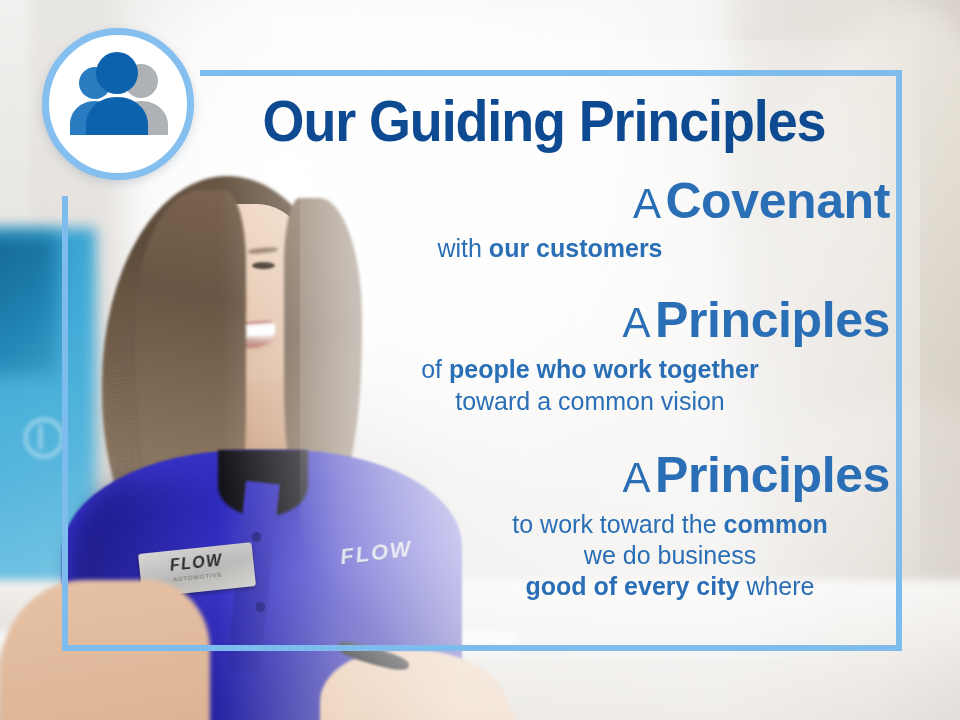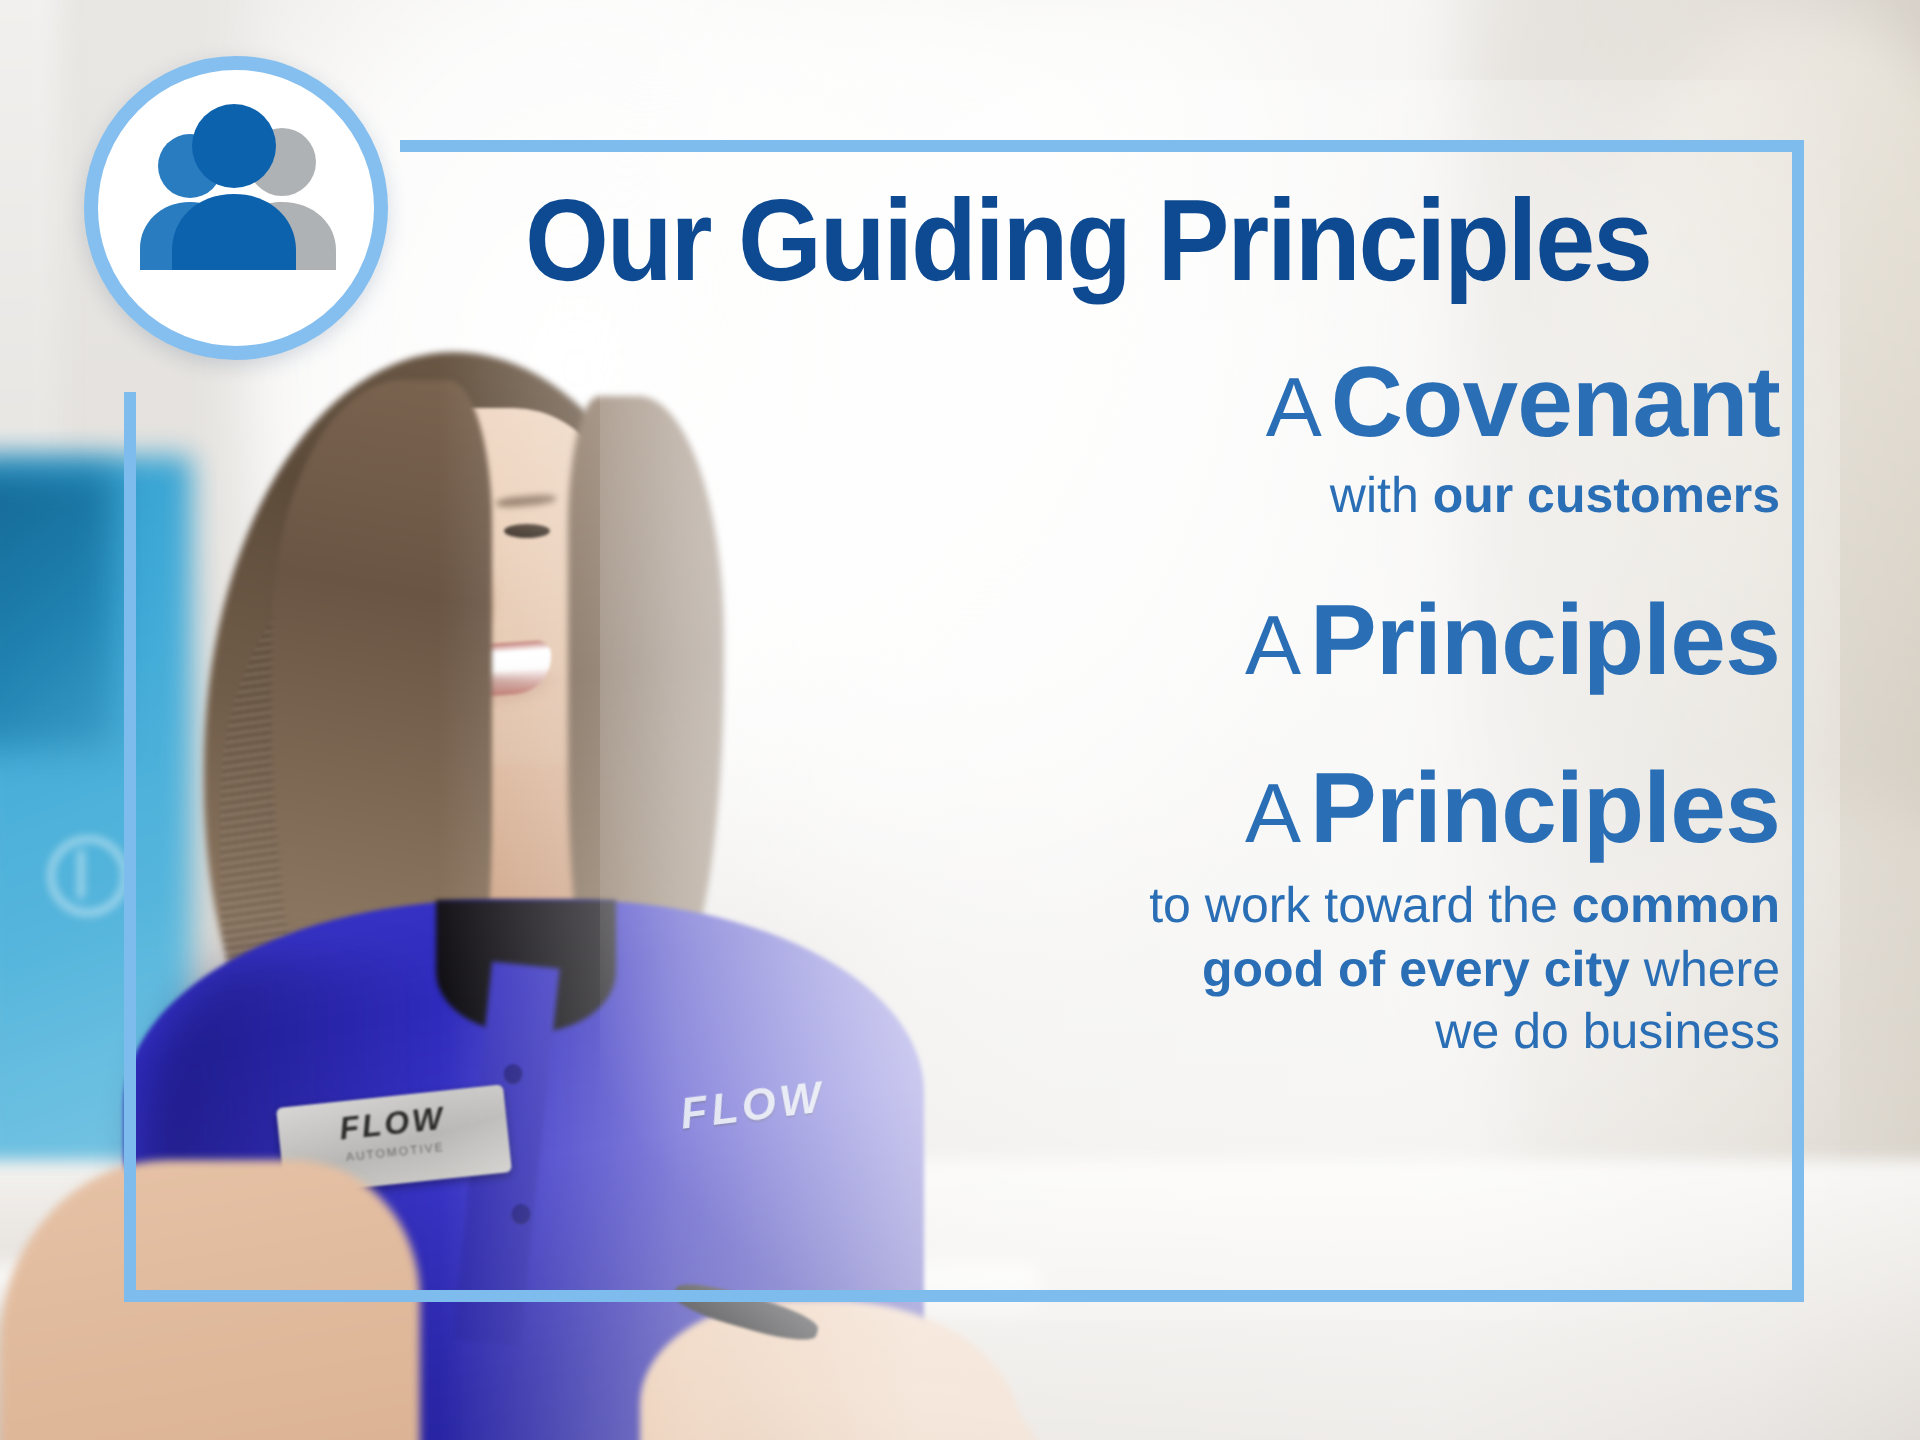--- a/index.html
+++ b/index.html
@@ -276,21 +276,21 @@
   .principle{margin:0;}
   .p-head{
     text-align:right;
     line-height:1.04;
     color:#2a6fb6;
     white-space:nowrap;
   }
   .p-head .art{font-weight:400;font-size:42px;letter-spacing:0px;}
   .p-head .word{font-weight:bold;font-size:50px;letter-spacing:-.4px;}
   .p-sub{
-    text-align:right;
+    text-align:center;
     color:#2a6fb6;
     font-size:25px;
     font-weight:400;
     line-height:1.25;
     margin-top:4px;
   }
   .p-sub b{font-weight:bold;}
 
   
   #principle-covenant{margin-left:20px;}
@@ -390,28 +390,32 @@
         <span class="word">Covenant</span>
       </div>
       <div class="p-sub"><span>with </span><b>our customers</b></div>
     </div>
 
     <div class="principle" id="principle-community">
       <div class="p-head">
         <span class="art">A</span>
         <span class="word">Principles</span>
       </div>
+      <div class="p-sub">
+        <div><span>of </span><b>people who work together</b></div>
+        <div>toward a common vision</div>
+      </div>
     </div>
 
     <div class="principle" id="principle-commitment">
       <div class="p-head">
         <span class="art">A</span>
         <span class="word">Principles</span>
       </div>
       <div class="p-sub">
         <div><span>to work toward the </span><b>common</b></div>
+        <div>we do business</div>
         <div><b>good of every city</b><span> where</span></div>
-        <div>we do business</div>
       </div>
     </div>
 
   </div>
 </div>
 
 </body></html>

